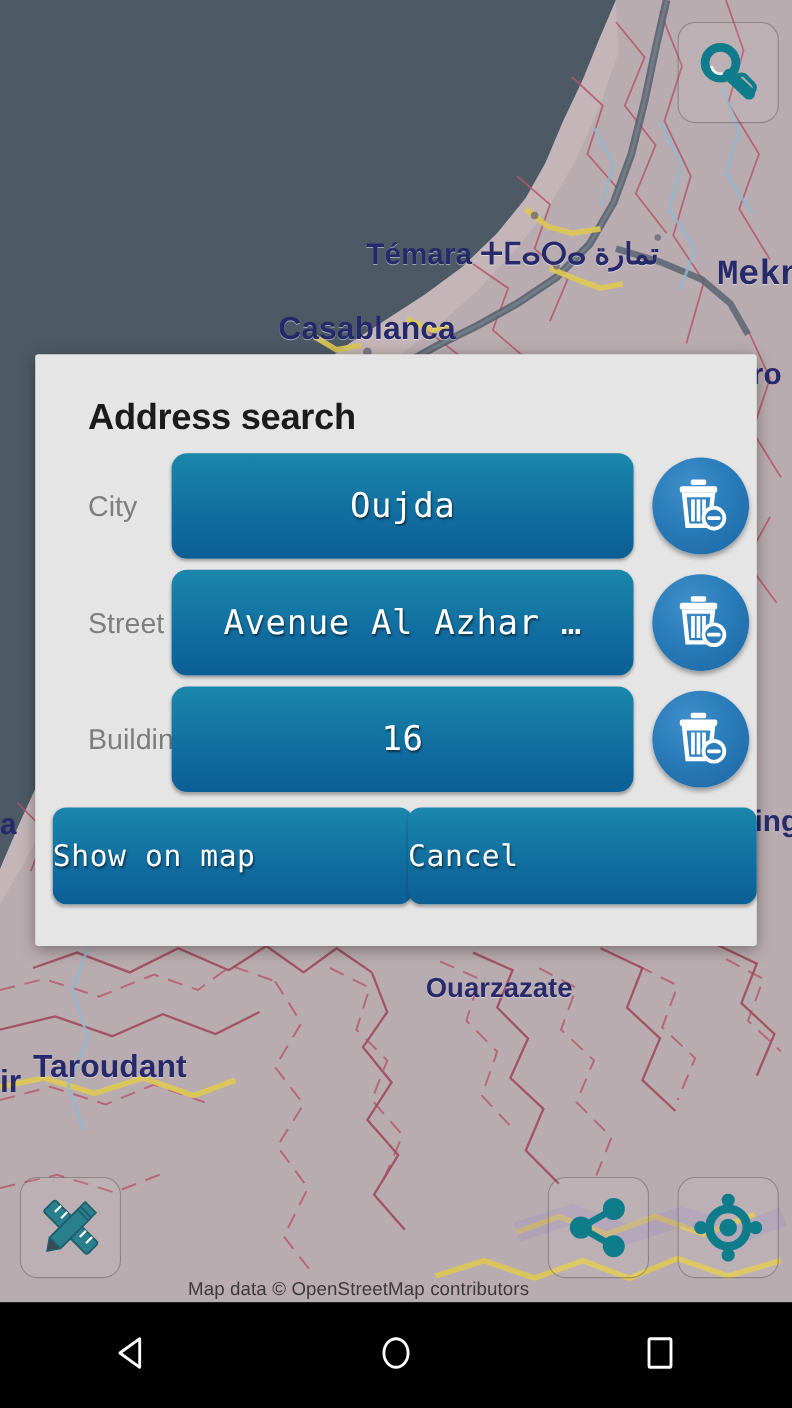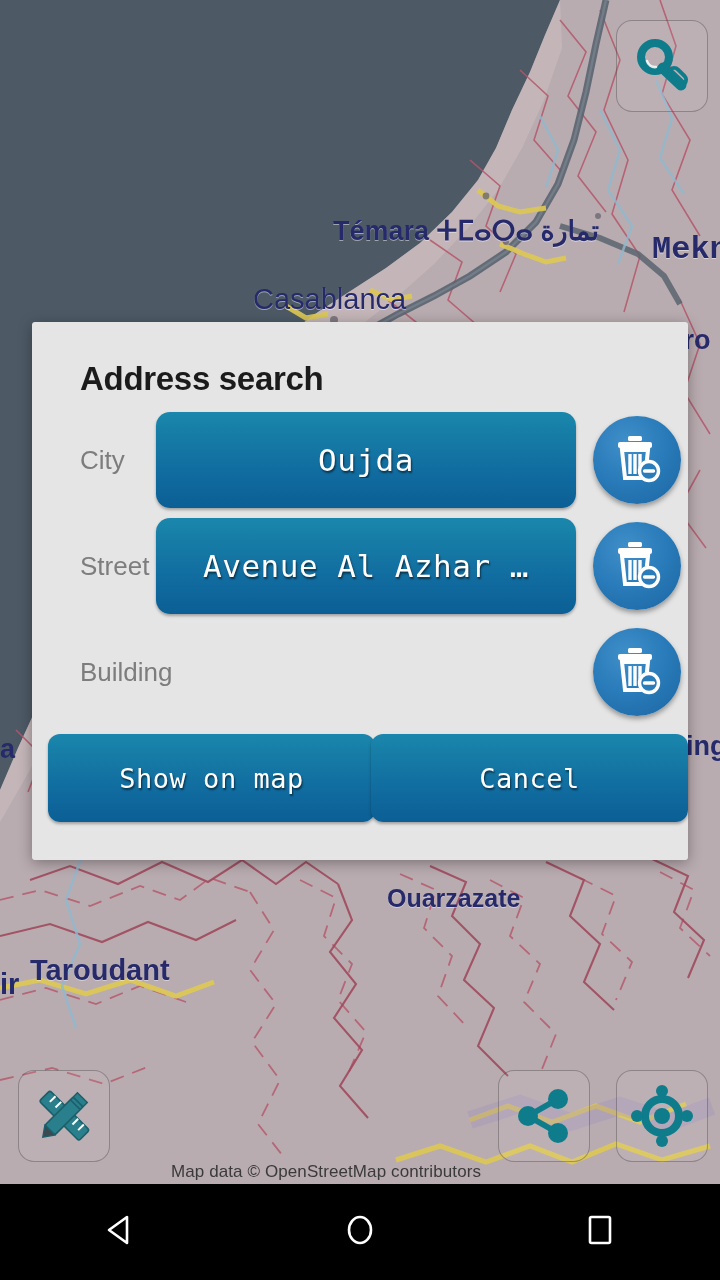--- a/index.html
+++ b/index.html
@@ -157,21 +157,20 @@
   
   .action-btn {
     position: absolute;
     top: 412px;
     height: 88px;
     border-radius: 12px;
     background: linear-gradient(to bottom, #1b87ad 0%, #177fa7 18%, #116ca0 62%, #0b5f95 100%);
     box-shadow: 0 2px 3px rgba(0,0,0,0.30);
     display: flex;
     align-items: center;
-    justify-content: center;
   }
   .action-btn span {
     font-family: "DejaVu Sans Mono", "Liberation Mono", monospace;
     font-size: 27px;
     color: #ffffff;
     text-shadow: 1px 2px 2px rgba(0,0,0,0.55);
     letter-spacing: 0.5px;
   }
   #btn-show { left: 16px; width: 327px; }
   #btn-cancel { left: 339px; width: 317px; }
@@ -305,21 +304,21 @@
         </g>
 
         <path d="M 470,1120 L 520,1104 L 570,1122 L 620,1106 L 670,1122 L 712,1106" stroke="#9b8bbf" stroke-width="18" fill="none" opacity="0.30"></path>
       </g>
     </svg>
 
     <div style="position:absolute;left:333px;top:215px;font-size:27px;font-weight:bold;color:#262a6b;white-space:nowrap;text-shadow:0 1px 0 rgba(255,255,255,0.45);">Témara ⵜⵎⴰⵔⴰ تمارة</div>
 
     <div style="position:absolute;left:652px;top:231px;font-size:32px;font-weight:bold;color:#262a6b;white-space:nowrap;text-shadow:0 1px 0 rgba(255,255,255,0.45);font-family:Liberation Mono, monospace;">Mekn</div>
 
-    <div style="position:absolute;left:253px;top:283px;font-size:29px;font-weight:normal;color:#262a6b;white-space:nowrap;text-shadow:0 1px 0 rgba(255,255,255,0.45);">Casablanca</div>
+    <div style="position:absolute;left:253px;top:283px;font-size:29px;font-weight:bold;color:#262a6b;white-space:nowrap;text-shadow:0 1px 0 rgba(255,255,255,0.45);">Casablanca</div>
 
     <div style="position:absolute;left:670px;top:325px;font-size:27px;font-weight:bold;color:#262a6b;white-space:nowrap;">zro</div>
 
     <div style="position:absolute;left:0px;top:734px;font-size:27px;font-weight:bold;color:#262a6b;white-space:nowrap;">a</div>
 
     <div style="position:absolute;left:686px;top:731px;font-size:27px;font-weight:bold;color:#262a6b;white-space:nowrap;">ing</div>
 
     <div style="position:absolute;left:387px;top:884px;font-size:25px;font-weight:bold;color:#262a6b;white-space:nowrap;text-shadow:0 1px 0 rgba(255,255,255,0.40);">Ouarzazate</div>
 
     <div style="position:absolute;left:30px;top:954px;font-size:29px;font-weight:bold;color:#262a6b;white-space:nowrap;text-shadow:0 1px 0 rgba(255,255,255,0.40);">Taroudant</div>
@@ -436,20 +435,23 @@
             <circle cx="40" cy="41" r="11" fill="#2a7cba"></circle>
             <circle cx="40" cy="41" r="9.5" fill="none" stroke="#ffffff" stroke-width="3.4"></circle>
             <path d="M 35.5 41 L 44.5 41" stroke="#ffffff" stroke-width="3.4" stroke-linecap="round"></path>
           </svg>
         </span>
       </div>
     </div>
 
     <div class="field-row" id="row-building">
       <div class="field-label">Building</div>
+      <div class="field-value">
+        <span>16</span>
+      </div>
       <div class="clear-btn">
         <span>
           <svg width="56" height="56" viewBox="0 0 56 56">
             <rect x="19" y="6" width="14" height="5" rx="1.6" fill="#ffffff"></rect>
             <rect x="9" y="12" width="34" height="6" rx="2" fill="#ffffff"></rect>
             <path d="M 13 20 L 39 20 L 36 48 L 16 48 Z" fill="none" stroke="#ffffff" stroke-width="4"></path>
             <g stroke="#ffffff" stroke-width="3.4">
               <path d="M 21 24 L 21 44"></path>
               <path d="M 26 24 L 26 44"></path>
               <path d="M 31 24 L 31 44"></path>

